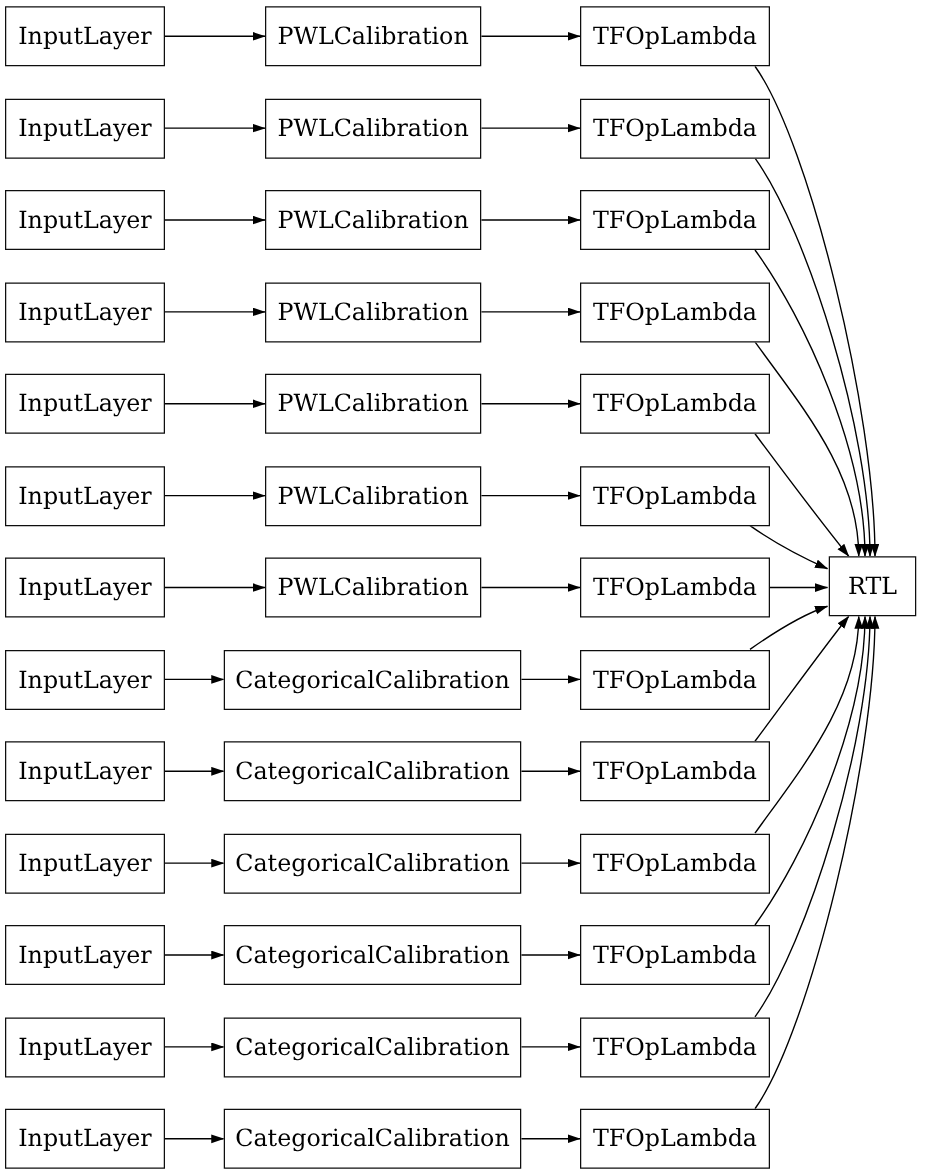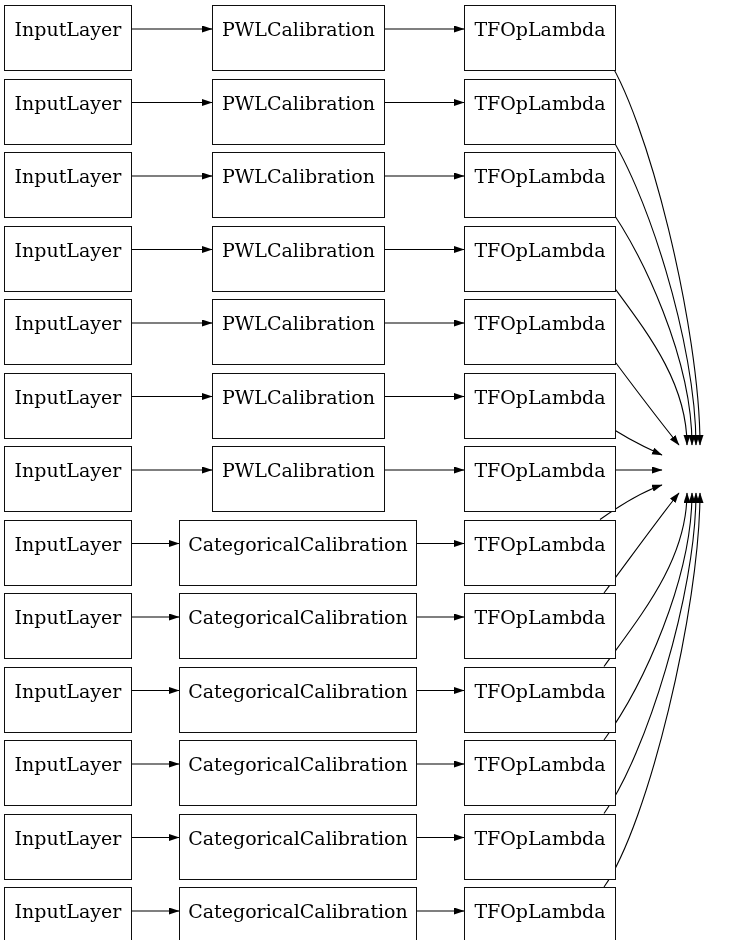--- a/index.html
+++ b/index.html
@@ -18,21 +18,21 @@
   .edges {
     position: absolute;
     left: 0;
     top: 0;
     width: 741px;
     height: 940px;
   }
   .node {
     position: absolute;
     box-sizing: border-box;
-    height: 66px;
+    height: 48px;
     border: 1px solid #0e0e0e;
     background: #ffffff;
     color: #000000;
     font-size: 19px;
     line-height: 46px;
     text-align: center;
     white-space: nowrap;
   }
 </style>
 </head>
@@ -123,13 +123,14 @@
       <div class="node" style="left: 179px; top: 740px; width: 238px;">CategoricalCalibration</div>
       <div class="node" style="left: 464px; top: 740px; width: 152px;">TFOpLambda</div>
       <div class="node" style="left: 4px; top: 813.5px; width: 128px;">InputLayer</div>
       <div class="node" style="left: 179px; top: 813.5px; width: 238px;">CategoricalCalibration</div>
       <div class="node" style="left: 464px; top: 813.5px; width: 152px;">TFOpLambda</div>
       <div class="node" style="left: 4px; top: 887px; width: 128px;">InputLayer</div>
       <div class="node" style="left: 179px; top: 887px; width: 238px;">CategoricalCalibration</div>
       <div class="node" style="left: 464px; top: 887px; width: 152px;">TFOpLambda</div>
     </div>
 
+  <div class="node" id="rtl-node" style="left:663px; top:445px; width:70px;">RTL</div>
 </div>
 
 </body></html>

